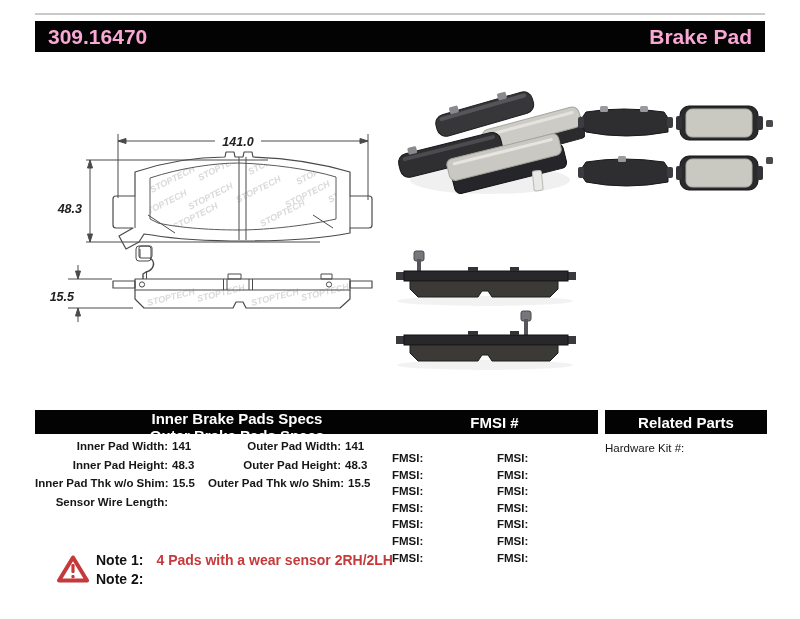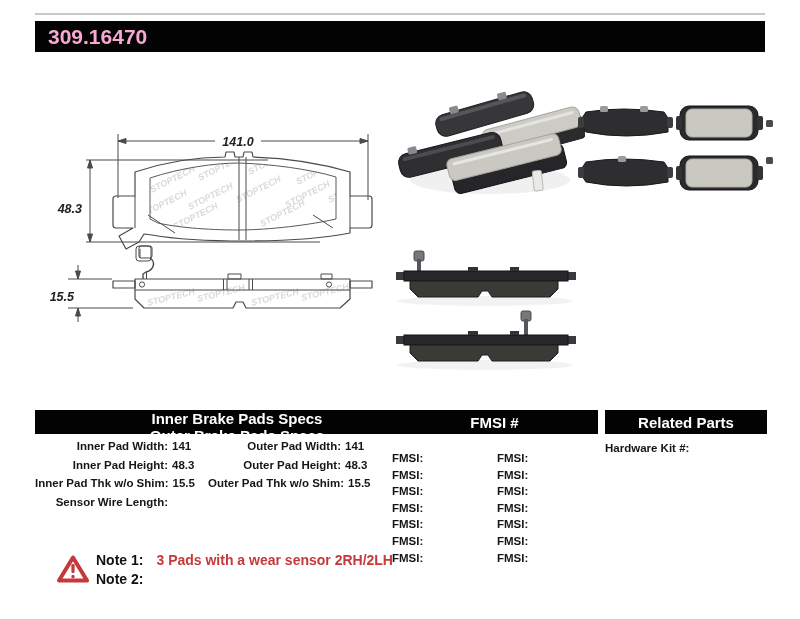--- a/index.html
+++ b/index.html
@@ -23,40 +23,41 @@
   .spec-col{top:437px;font-size:11.5px;font-weight:bold;color:#161616;line-height:18.6px;}
   .spec-col .row{display:flex;justify-content:space-between;}
   .spec-col .lbl{flex:1;text-align:right;white-space:nowrap;}
   .spec-col .val{flex:0 0 37px;text-align:left;padding-left:4px;box-sizing:border-box;}
   .inner-col{left:35px;width:170px;}
   .outer-col{left:208px;width:170px;}
 
   .fmsi-col{top:450px;font-size:11.5px;font-weight:bold;color:#161616;line-height:16.6px;}
   .fmsi-col-1{left:392px;}
   .fmsi-col-2{left:497px;}
-  .related-col{left:605px;top:440px;font-size:11.5px;font-weight:bold;color:#161616;line-height:16.6px;text-align:right;}
+  .related-col{left:605px;top:440px;font-size:11.5px;font-weight:normal;color:#161616;line-height:16.6px;text-align:right;}
   .related-col .row{display:flex;}
   .related-col .val{padding-left:4px;}
 
   .note-line{font-size:14px;font-weight:bold;color:#111111;white-space:nowrap;}
   .note1{left:96px;top:552px;}
   .note2{left:96px;top:571px;}
   .note-red{color:#c5393b;margin-left:13px;}
 
   svg text{font-family:"Liberation Sans",sans-serif;}
 </style>
 </head>
 <body>
 
 <div class="page">
 
   <div class="abs top-rule"></div>
 
   <div class="abs header-bar">
     <span>309.16470</span>
+    <span>Brake Pad</span>
   </div>
 
   <svg class="abs" style="left:40px;top:115px;" width="350" height="270" viewBox="0 0 350 270">
     <defs>
       <clipPath id="clipFront">
         <path d="M110,63 C140,53 175,48 199,48 C230,49 270,54 296,62 L296,104 C260,112 220,115 199,115 C165,115 135,112 118,108 L110,104 Z"></path>
       </clipPath>
       <clipPath id="clipSide">
         <path d="M95,164 L310,164 L310,184 L300,193 L206,193 L203,187 L196,187 L193,193 L104,193 L95,184 Z"></path>
       </clipPath>
@@ -299,19 +300,19 @@
       <span class="val"></span>
     </div>
   </div>
 
   <svg class="abs" style="left:57px;top:555px;" width="32" height="28" viewBox="0 0 32 28">
     <polygon points="16,2.5 30,25.5 2,25.5" fill="#ffffff" stroke="#c5393b" stroke-width="4" stroke-linejoin="round"></polygon>
     <rect x="14.4" y="9" width="3.2" height="9" rx="1.2" fill="#c5393b"></rect>
     <rect x="14.4" y="20" width="3.2" height="3.2" rx="1.2" fill="#c5393b"></rect>
   </svg>
   <div class="abs note-line note1">
-    <span>Note 1:</span><span class="note-red">3 Pads with a wear sensor 2RH/2LH</span>
+    <span>Note 1:</span><span class="note-red">4 Pads with a wear sensor 2RH/2LH</span>
   </div>
   <div class="abs note-line note2">
     <span>Note 2:</span><span class="note-red"></span>
   </div>
 
 </div>
 
 </body></html>

